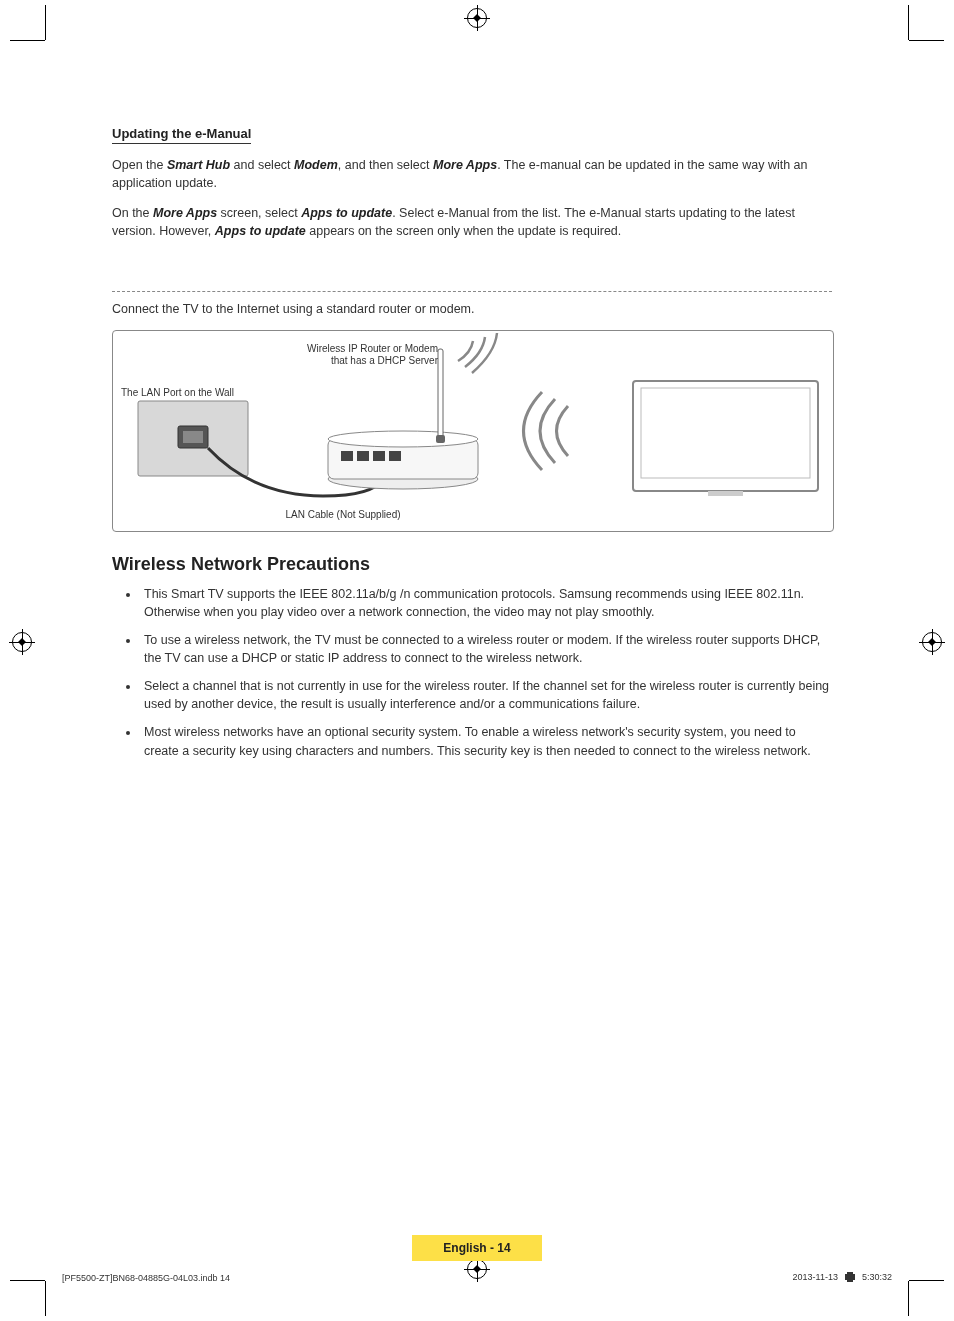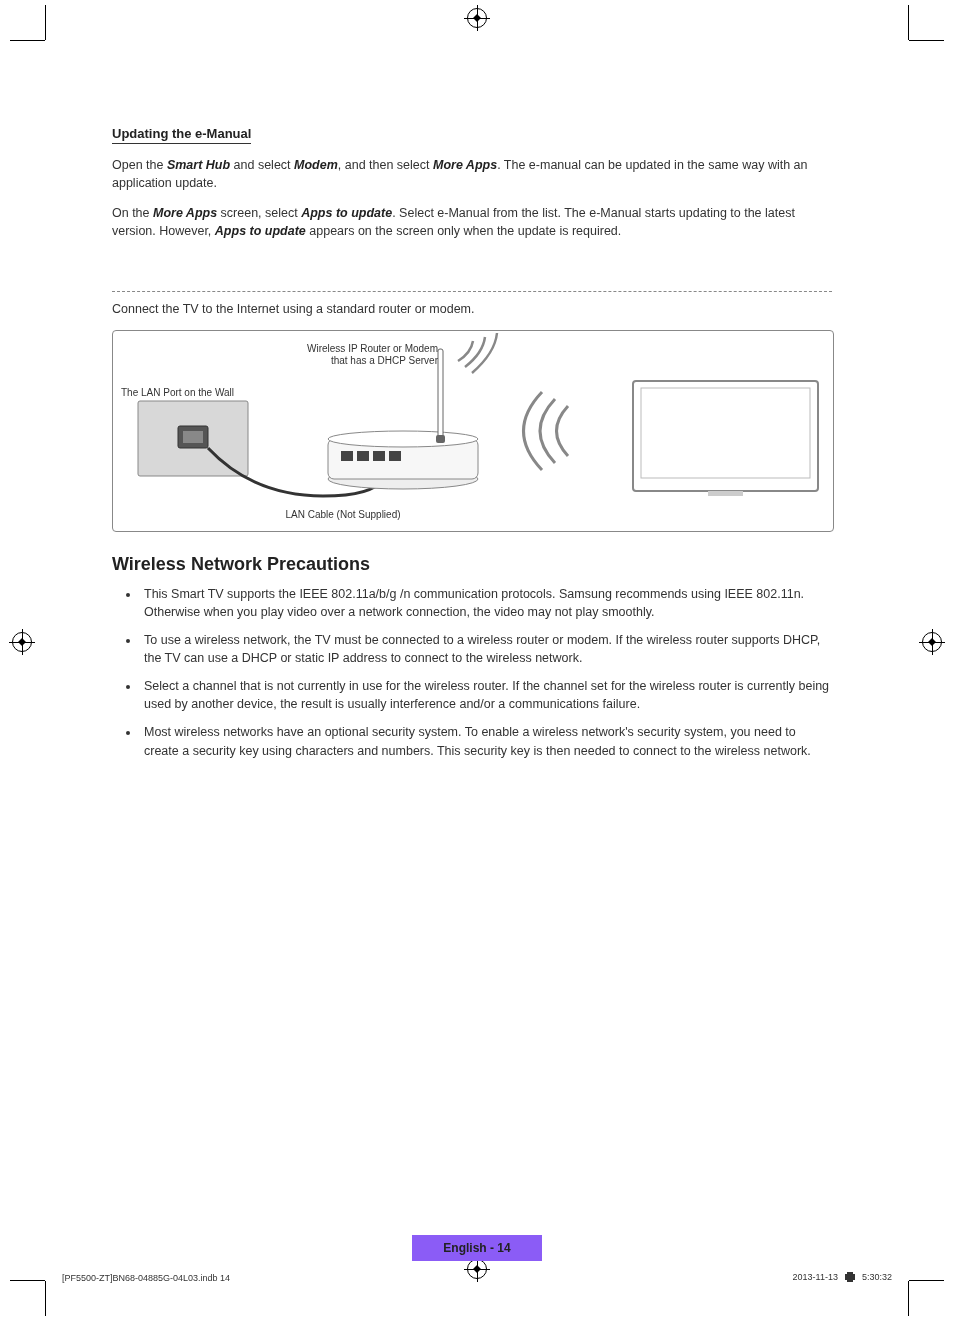--- a/index.html
+++ b/index.html
@@ -112,21 +112,21 @@
     padding-left: 4px;
   }
 
   .page-footer-box {
     position: absolute;
     left: 50%;
     transform: translateX(-50%);
     bottom: 60px;
     width: 130px;
     height: 26px;
-    background: #8b5cf6;
+    background: #fde047;
     display: flex;
     align-items: center;
     justify-content: center;
     font-size: 12px;
     font-weight: bold;
     color: #222;
   }
 
   .footer-left {
     position: absolute;

